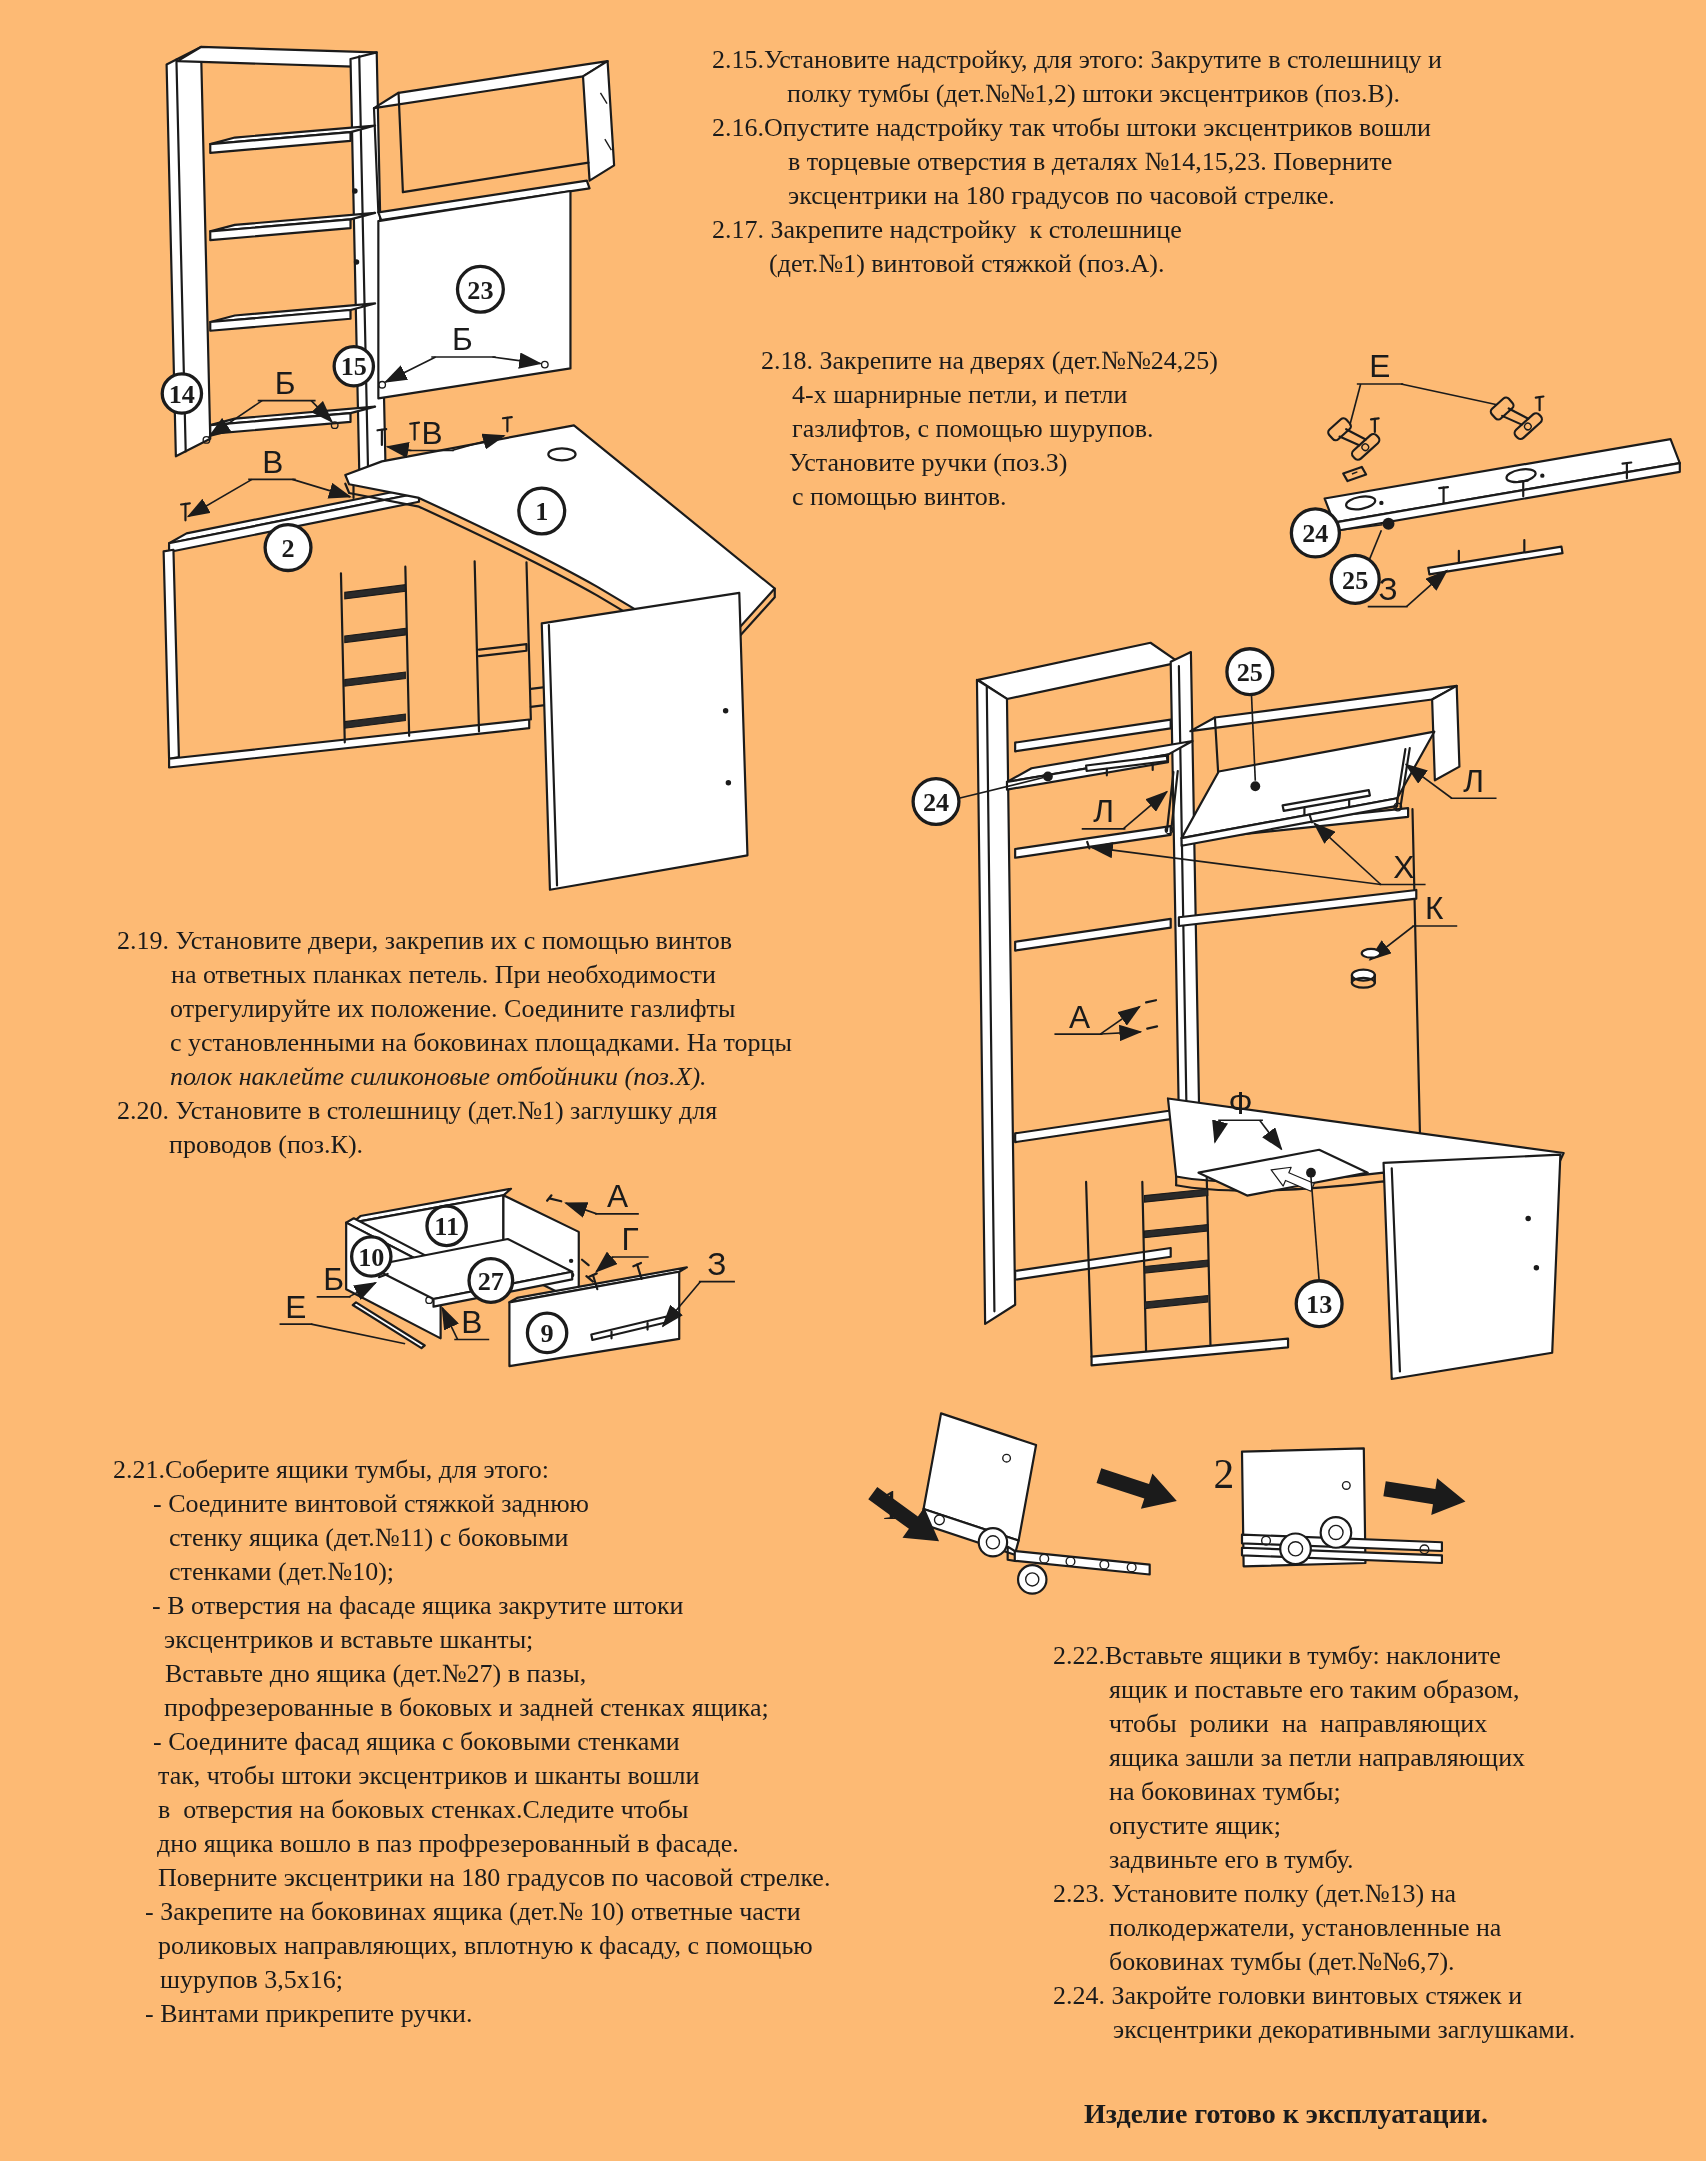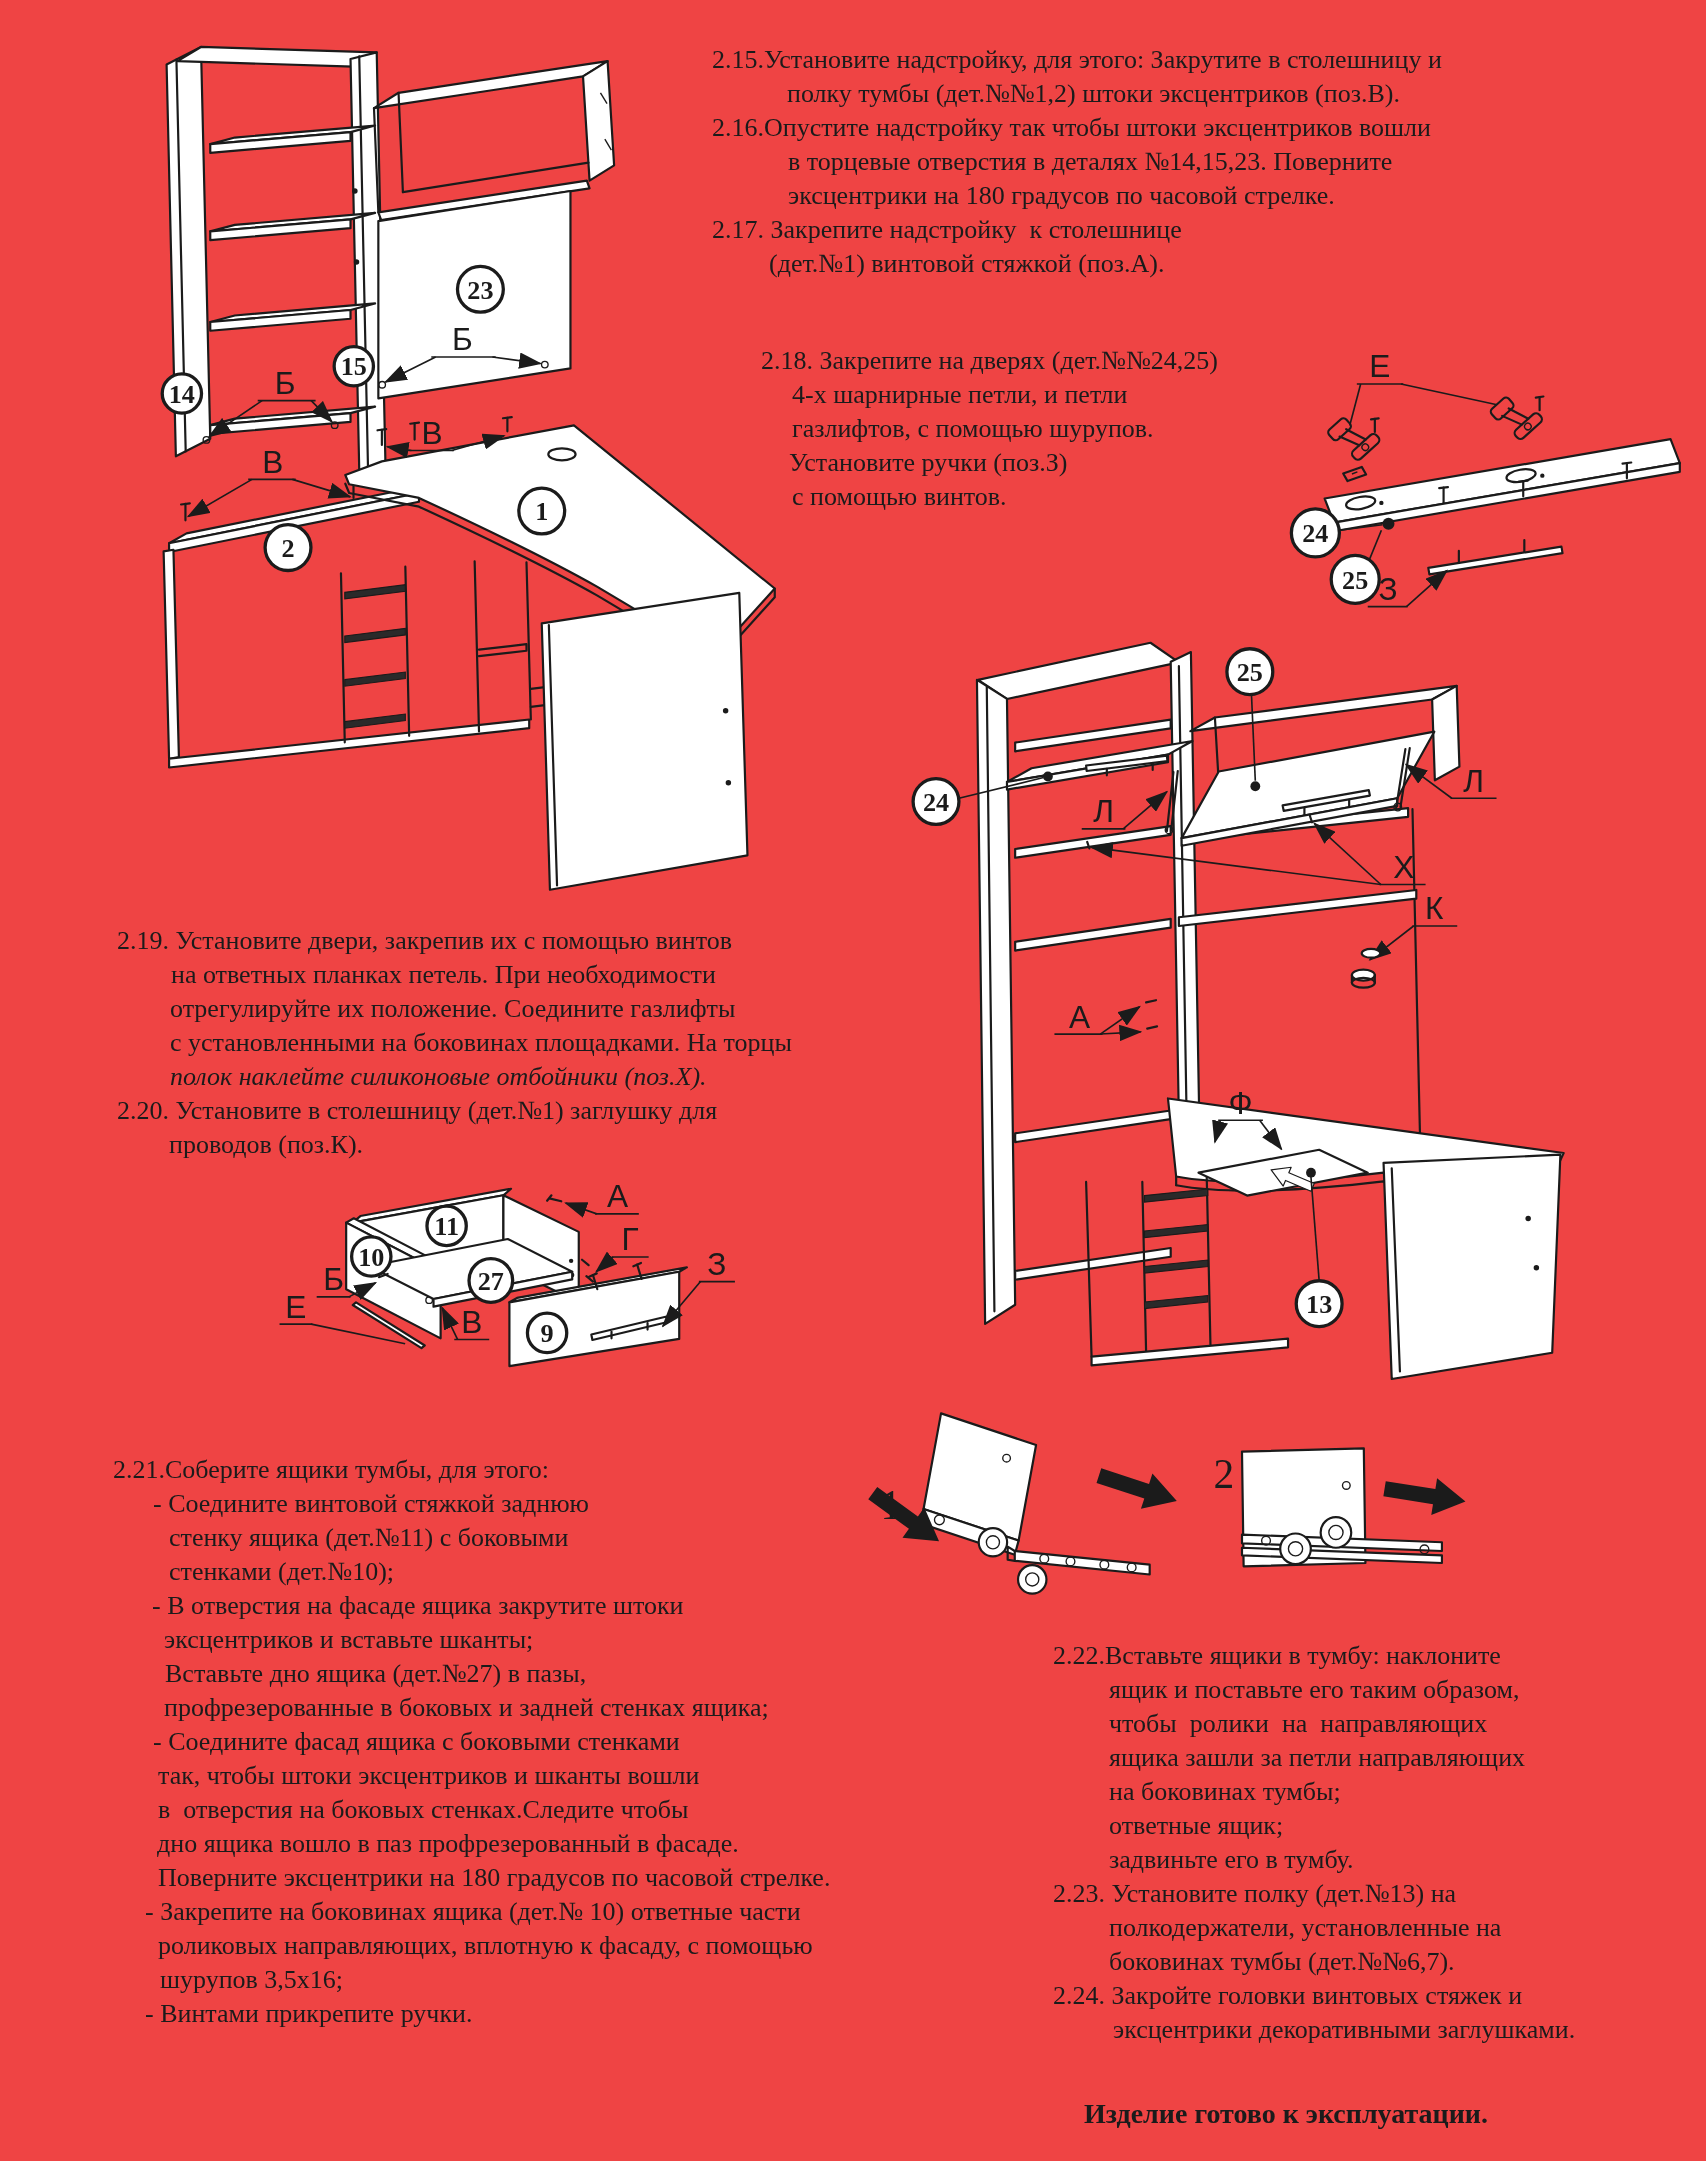--- a/index.html
+++ b/index.html
@@ -1,16 +1,16 @@
 <!DOCTYPE html>
 <html style="font-size:8.7px"><head>
 <meta charset="utf-8">
 <style>
   html,body{margin:0;padding:0;background:#e8e8e8;}
-  .page{position:relative;width:1706px;height:2161px;background:#ef4444;
+  .page{position:relative;width:1706px;height:2161px;background:#fdba74;
         font-family:"Liberation Serif",serif;color:#1b1b1b;overflow:hidden;}
   .tb{position:absolute;font-size:26px;line-height:34px;}
   .tb div{white-space:pre;}
   .footer-line{position:absolute;font-size:28px;font-weight:bold;white-space:pre;}
   svg{position:absolute;overflow:visible;}
   .ln{fill:none;stroke:#1b1b1b;stroke-width:4;stroke-linejoin:round;stroke-linecap:round;}
   .fw{fill:#ffffff;stroke:#1b1b1b;stroke-width:4;stroke-linejoin:round;}
   .thin{fill:none;stroke:#1b1b1b;stroke-width:2.5;}
   .ldr{fill:none;stroke:#1b1b1b;stroke-width:3;}
   .blk{fill:#1b1b1b;stroke:none;}
@@ -68,21 +68,21 @@
       <div style="padding-left: 45px;">роликовых направляющих, вплотную к фасаду, с помощью</div>
       <div style="padding-left: 47px;">шурупов 3,5х16;</div>
       <div style="padding-left: 32px;">- Винтами прикрепите ручки.</div>
     </div>
   <div class="tb" style="left:1053px;top:1639px;">
       <div>2.22.Вставьте ящики в тумбу: наклоните</div>
       <div style="padding-left: 56px;">ящик и поставьте его таким образом,</div>
       <div style="padding-left: 56px;">чтобы  ролики  на  направляющих</div>
       <div style="padding-left: 56px;">ящика зашли за петли направляющих</div>
       <div style="padding-left: 56px;">на боковинах тумбы;</div>
-      <div style="padding-left: 56px;">ответные ящик;</div>
+      <div style="padding-left: 56px;">опустите ящик;</div>
       <div style="padding-left: 56px;">задвиньте его в тумбу.</div>
       <div>2.23. Установите полку (дет.№13) на</div>
       <div style="padding-left: 56px;">полкодержатели, установленные на</div>
       <div style="padding-left: 56px;">боковинах тумбы (дет.№№6,7).</div>
       <div>2.24. Закройте головки винтовых стяжек и</div>
       <div style="padding-left: 60px;">эксцентрики декоративными заглушками.</div>
     </div>
   <div class="footer-line" style="left:1084px;top:2098px;">Изделие готово к эксплуатации.</div>
 
   <svg style="left:82px;top:27px;" width="644" height="530" viewBox="0 0 1180 970">

